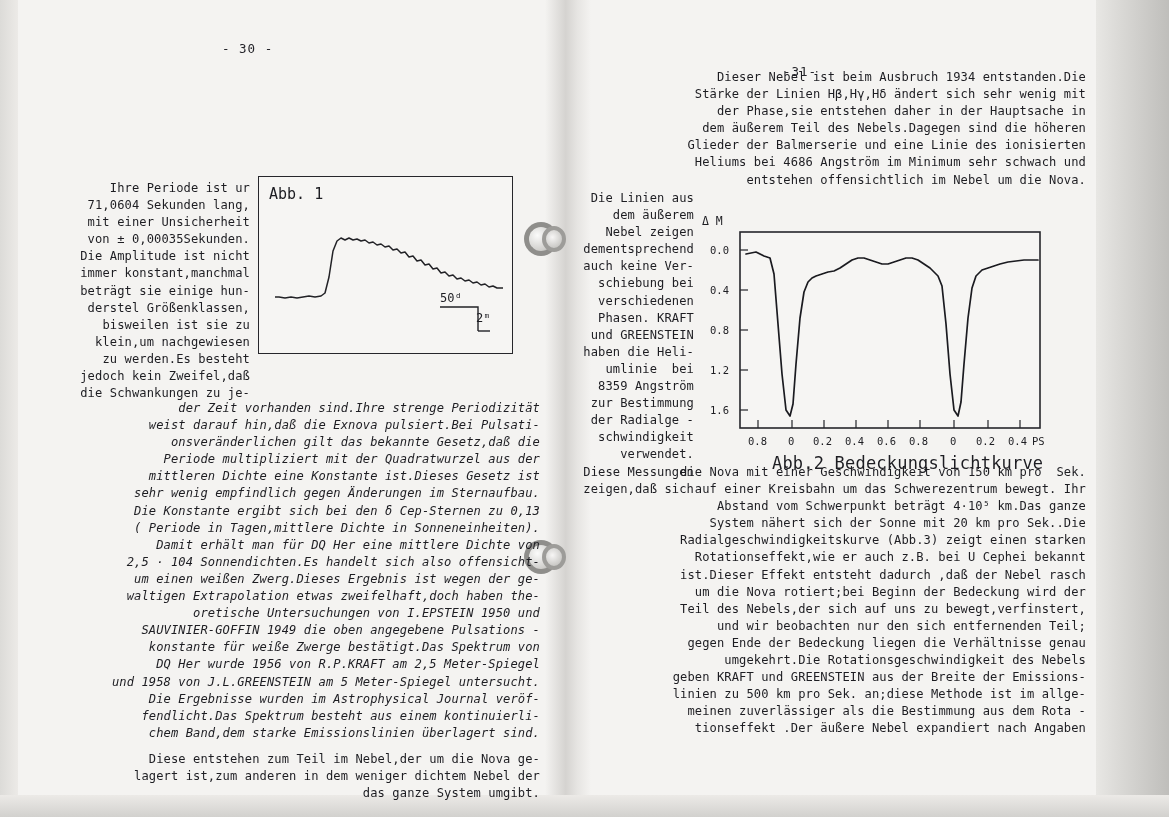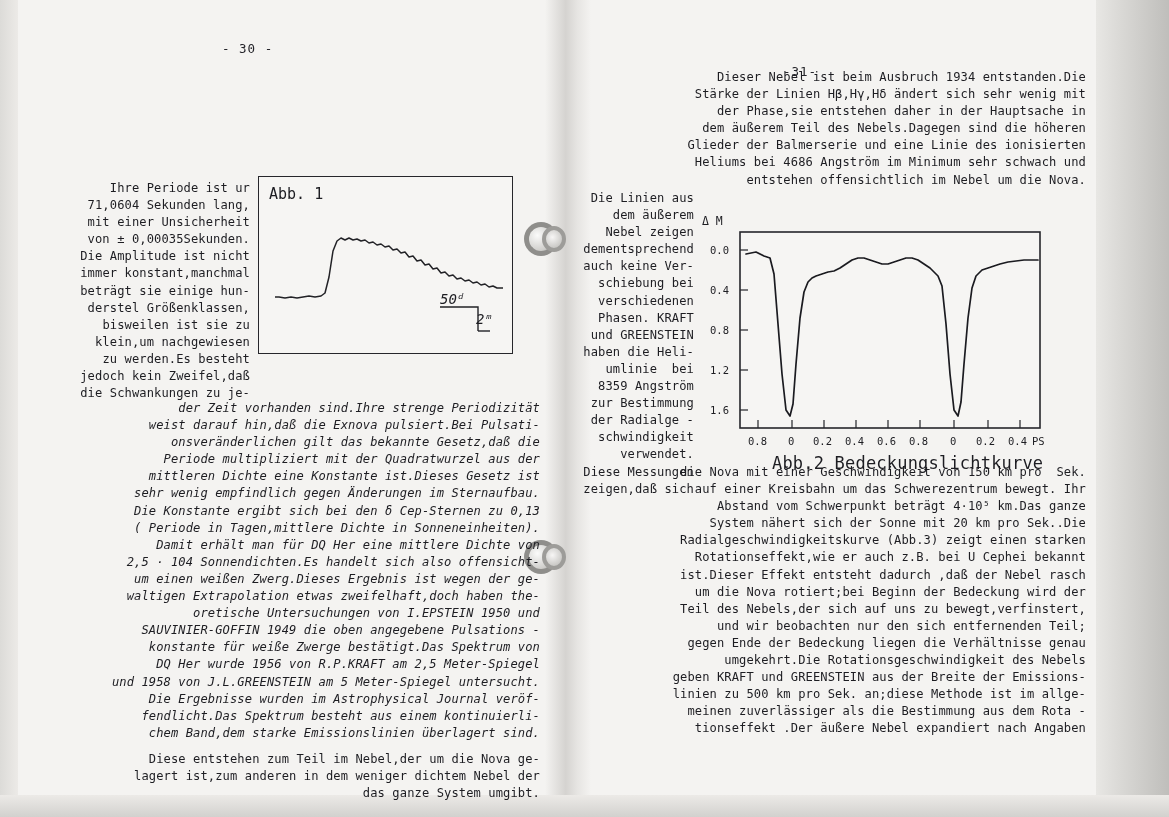--- a/index.html
+++ b/index.html
@@ -81,21 +81,21 @@
     background: #f6f5f3;
   }
   .fig1 .cap {
     position:absolute; left:10px; top:8px;
     font-size: 15px; color:#1d1d22;
   }
   .fig1 svg { position:absolute; left:0; top:0; }
   .fig1 .scalebox {
     position:absolute; right:16px; bottom:16px; width:58px; height:36px;
   }
-  .fig1 .scalelbl { position:absolute; font-size:14px; color:#1d1d22;font-style:italic; }
+  .fig1 .scalelbl { position:absolute; font-size:12px; color:#1d1d22; }
 
   
   .fig2 {
     position: absolute;
     left: 700px; top: 202px; width: 350px; height: 240px; margin-top: 12px;
   }
   .fig2 svg { position:absolute; left:0; top:0; }
   .fig2 .dm {
     position:absolute; left: 2px; top: 0px; font-size: 11.5px; color:#1d1d22;
   }

